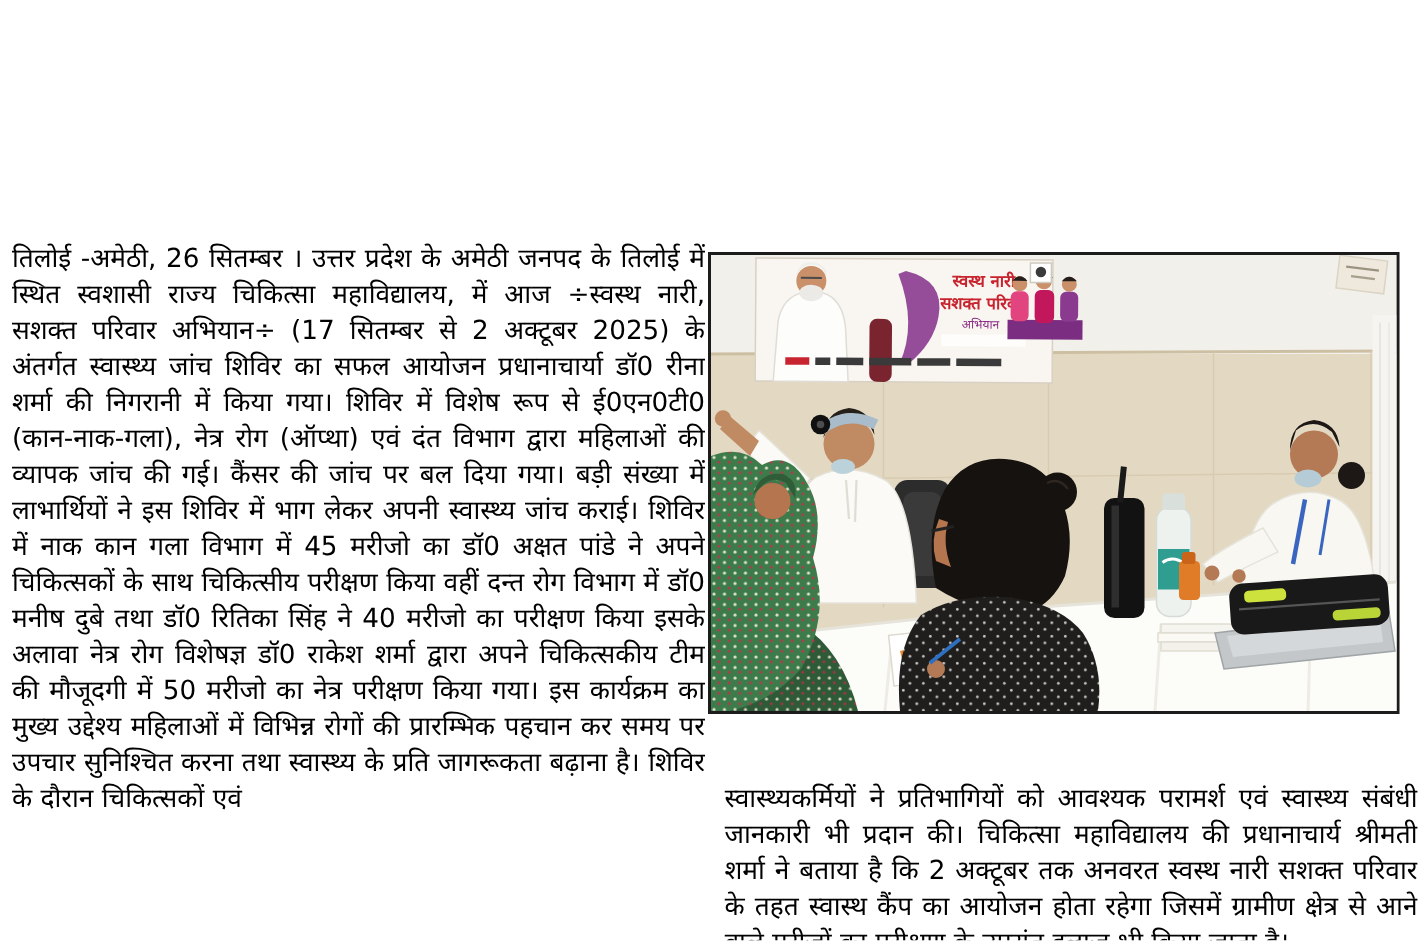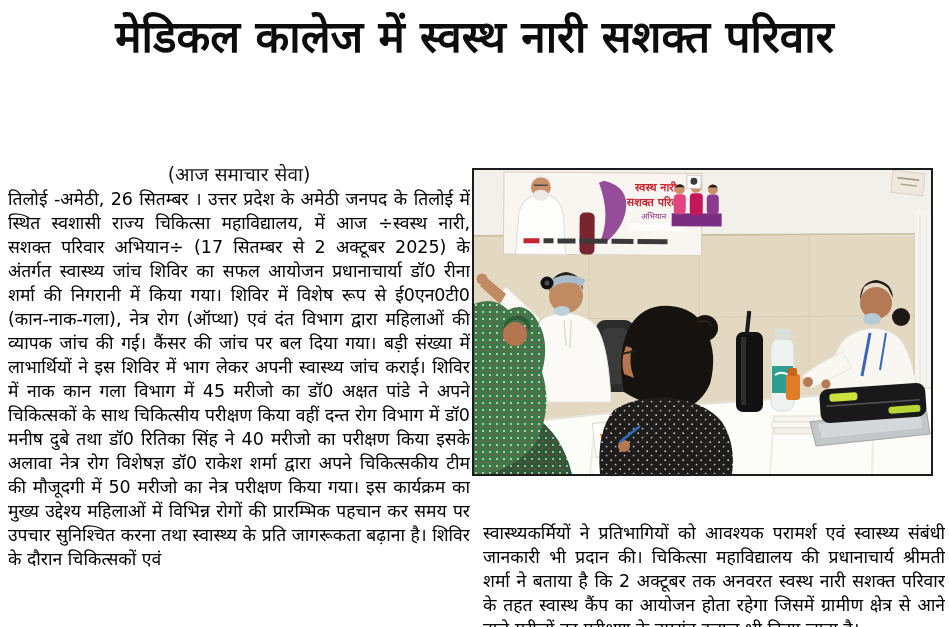--- a/index.html
+++ b/index.html
@@ -33,25 +33,23 @@
     overflow:hidden;
     margin-top:40px;
   }
 </style>
 </head>
 <body>
 
 <div class="page">
 
   <h1 class="headline">
-    <span class="hl">मेडिकल कालेज में स्वस्थ नारी सशक्त परिवार</span>
   </h1>
 
   <div class="col-left">
-    <div class="byline">(आज समाचार सेवा)</div>
     <p class="body-text">तिलोई -अमेठी, 26 सितम्बर । उत्तर प्रदेश के अमेठी जनपद के तिलोई में स्थित स्वशासी राज्य चिकित्सा महाविद्यालय, में आज ÷स्वस्थ नारी, सशक्त परिवार अभियान÷ (17 सितम्बर से 2 अक्टूबर 2025) के अंतर्गत स्वास्थ्य जांच शिविर का सफल आयोजन प्रधानाचार्या डॉ0 रीना शर्मा की निगरानी में किया गया। शिविर में विशेष रूप से ई0एन0टी0 (कान-नाक-गला), नेत्र रोग (ऑप्था) एवं दंत विभाग द्वारा महिलाओं की व्यापक जांच की गई। कैंसर की जांच पर बल दिया गया। बड़ी संख्या में लाभार्थियों ने इस शिविर में भाग लेकर अपनी स्वास्थ्य जांच कराई। शिविर में नाक कान गला विभाग में 45 मरीजो का डॉ0 अक्षत पांडे ने अपने चिकित्सकों के साथ चिकित्सीय परीक्षण किया वहीं दन्त रोग विभाग में डॉ0 मनीष दुबे तथा डॉ0 रितिका सिंह ने 40 मरीजो का परीक्षण किया इसके अलावा नेत्र रोग विशेषज्ञ डॉ0 राकेश शर्मा द्वारा अपने चिकित्सकीय टीम की मौजूदगी में 50 मरीजो का नेत्र परीक्षण किया गया। इस कार्यक्रम का मुख्य उद्देश्य महिलाओं में विभिन्न रोगों की प्रारम्भिक पहचान कर समय पर उपचार सुनिश्चित करना तथा स्वास्थ्य के प्रति जागरूकता बढ़ाना है। शिविर के दौरान चिकित्सकों एवं</p>
   </div>
 
   <figure class="photo">
     <svg width="457" height="304" viewBox="0 0 457 304" xmlns="http://www.w3.org/2000/svg">
       <defs>
         <pattern id="gdots1" width="7" height="7" patternUnits="userSpaceOnUse">
           <rect width="7" height="7" fill="#3e7b4b"></rect>
           <circle cx="2" cy="2" r="1" fill="#dfe3cf"></circle>
           <circle cx="5.2" cy="5.2" r="0.9" fill="#b8374e"></circle>

